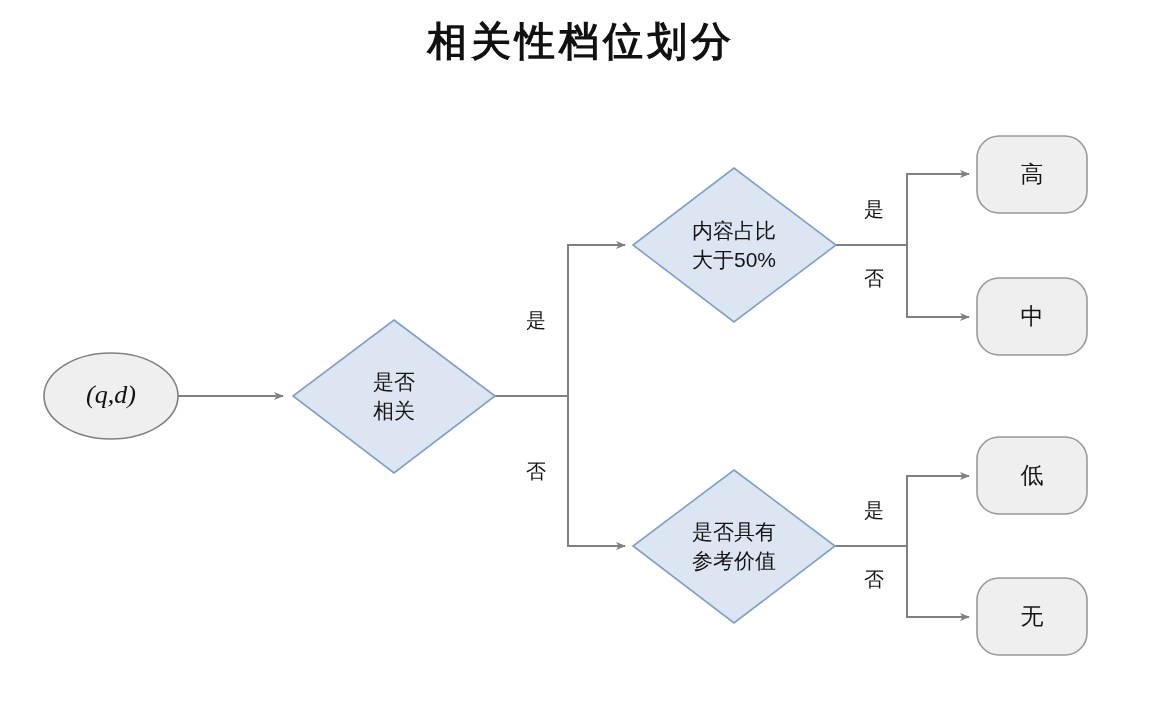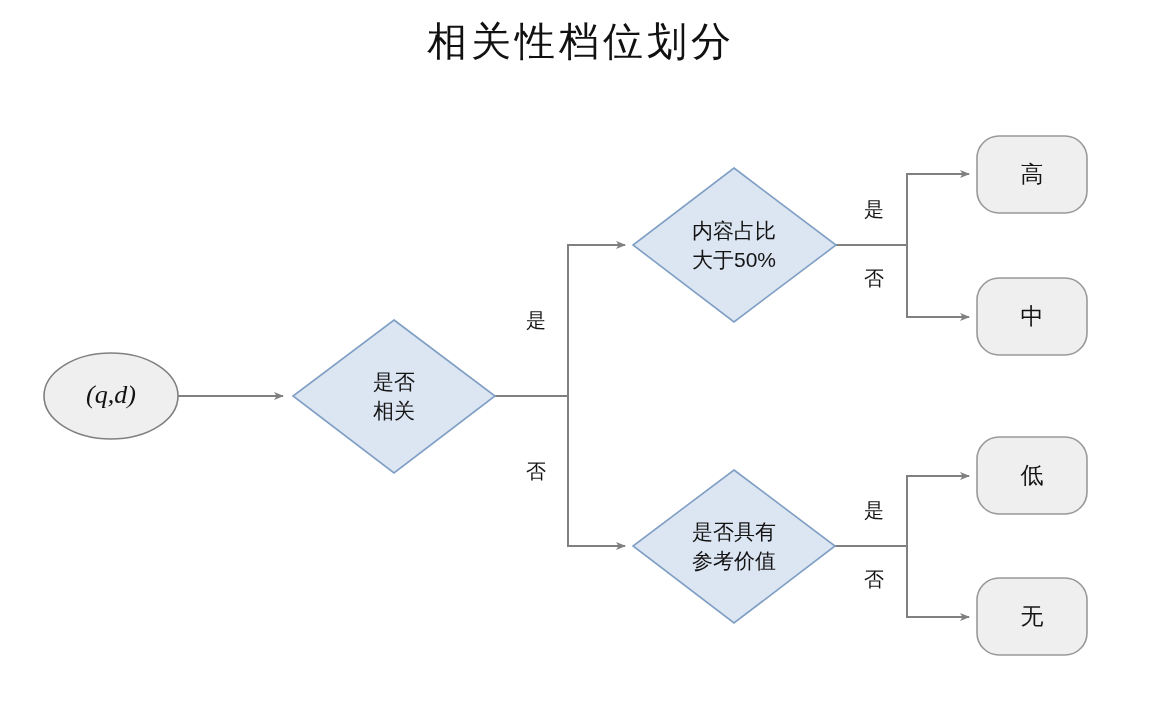--- a/index.html
+++ b/index.html
@@ -15,21 +15,21 @@
     overflow: hidden;
     font-family: "Liberation Sans", "DejaVu Sans", sans-serif;
   }
   #title {
     position: absolute;
     left: 0;
     top: 14px;
     width: 1162px;
     text-align: center;
     font-family: "Liberation Serif", "DejaVu Serif", serif;
-    font-weight: normal;
+    font-weight: bold;
     font-size: 40px;
     letter-spacing: 4px;
     color: #111111;
   }
   svg#diagram {
     position: absolute;
     left: 0;
     top: 0;
     width: 1162px;
     height: 706px;

